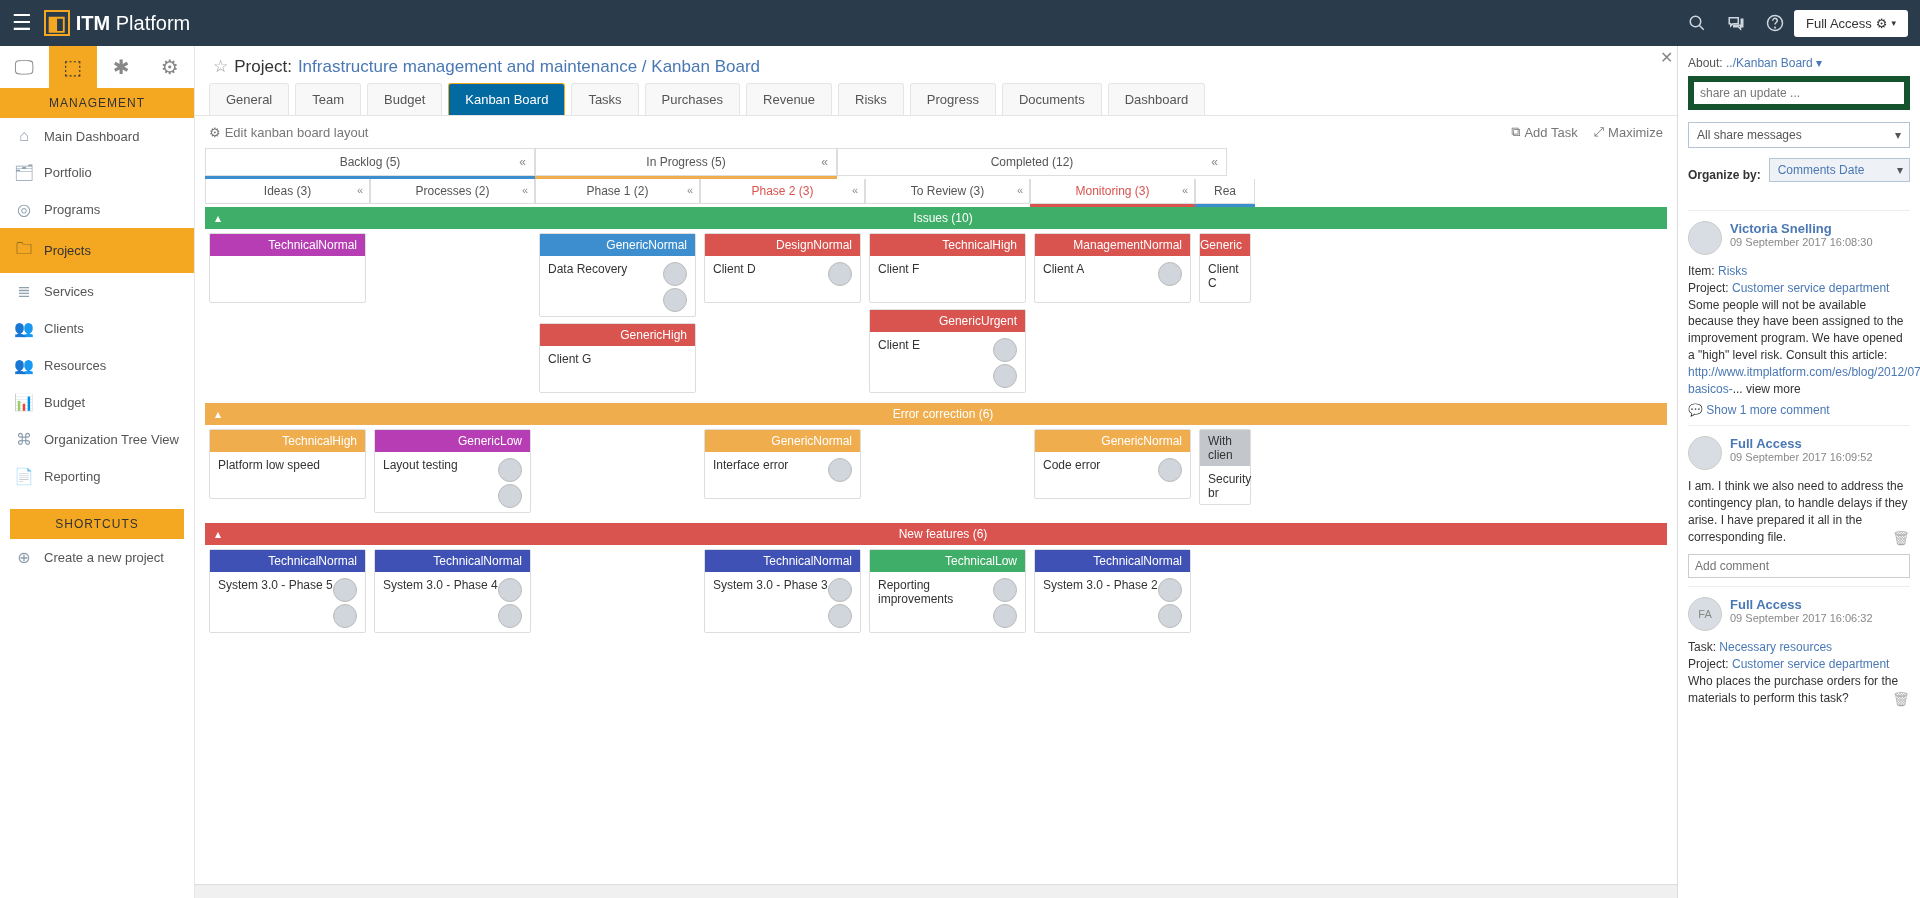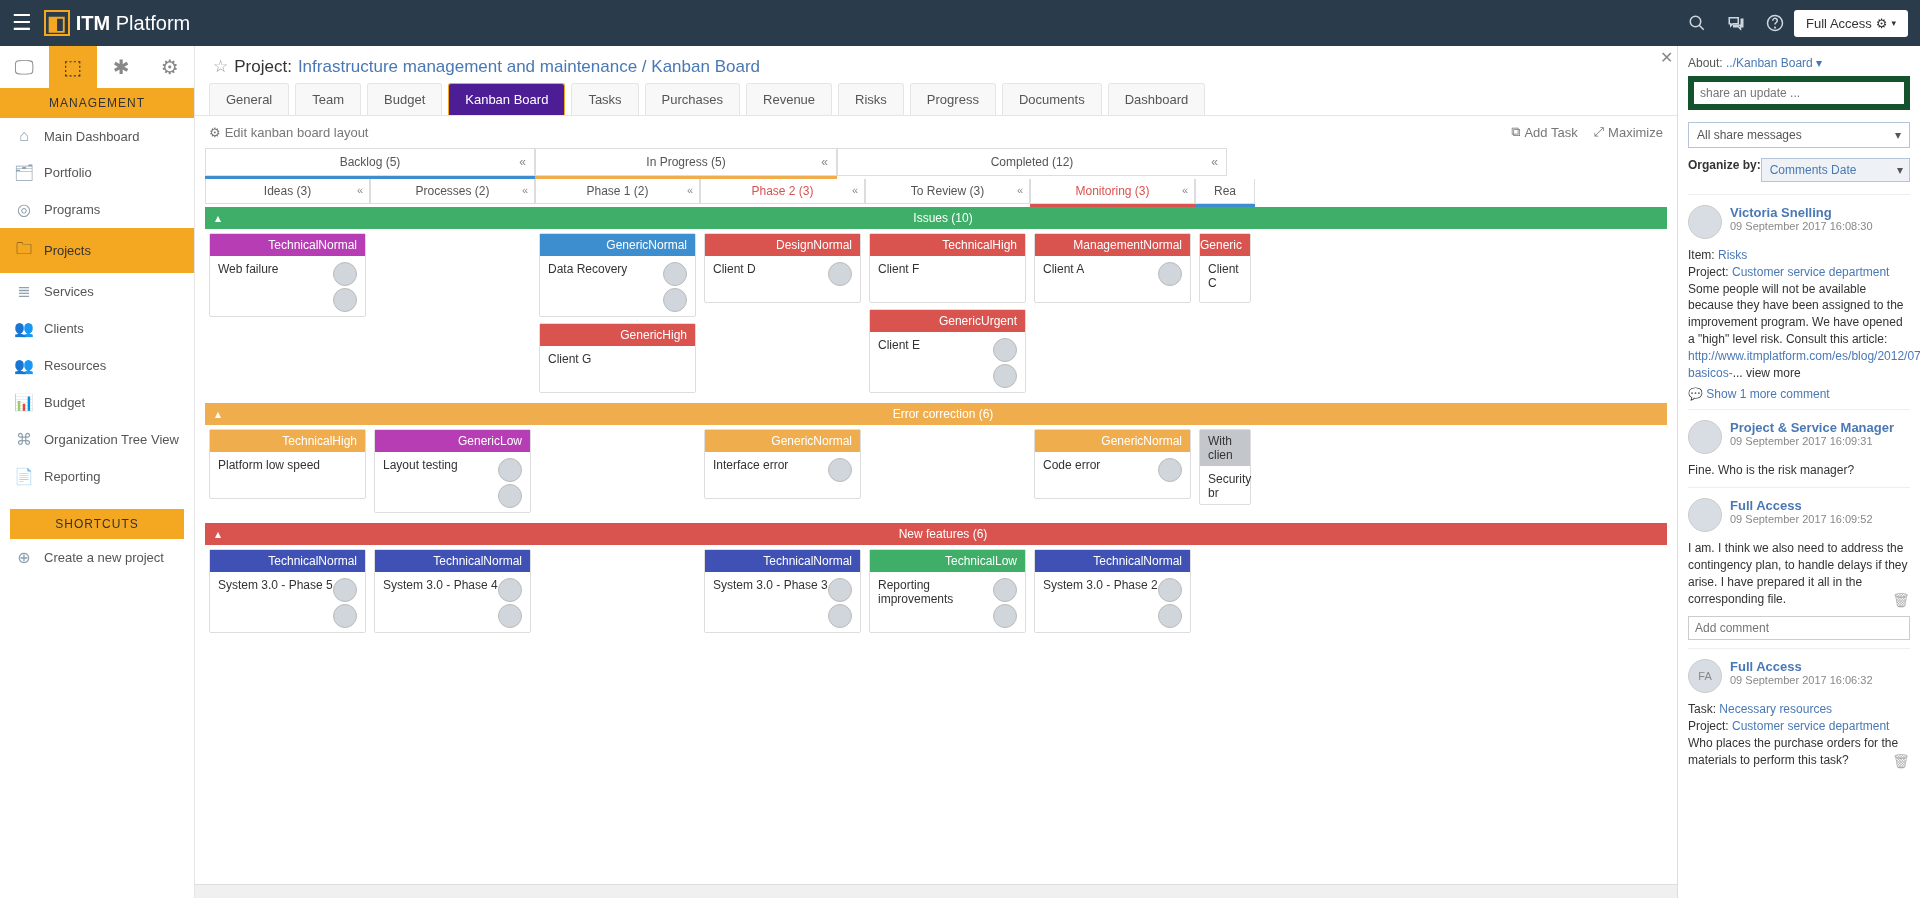--- a/index.html
+++ b/index.html
@@ -23,21 +23,21 @@
 .nav-item.active{background:#f4a721;color:#333}
 .nav-item .ic{width:20px;text-align:center;font-size:16px;color:#8fa0af}
 .nav-item.active .ic{color:#333}
 .main{flex:1;display:flex;flex-direction:column;overflow:hidden;border-right:1px solid #ddd}
 .breadcrumb{padding:10px 18px 6px;display:flex;align-items:center;gap:6px;font-size:17px}
 .breadcrumb .star{color:#999;font-size:17px}
 .breadcrumb .pfx{color:#333}
 .breadcrumb .path{color:#4a78b5}
 .tabs{display:flex;gap:6px;padding:0 14px;border-bottom:1px solid #e5e5e5}
 .tab{padding:8px 16px;background:#f8f8f8;border:1px solid #e5e5e5;border-bottom:none;color:#555;cursor:pointer;font-size:13px;border-radius:3px 3px 0 0}
-.tab.active{background:#4c1d95;color:#fff;border-color:#f4a721}
+.tab.active{background:#0369a1;color:#fff;border-color:#f4a721}
 .toolbar{display:flex;align-items:center;padding:8px 14px;color:#777;font-size:13px}
 .toolbar .tool{display:flex;align-items:center;gap:4px;cursor:pointer}
 .toolbar-right{margin-left:auto;display:flex;gap:16px}
 .board-wrap{flex:1;overflow:auto;padding:0 10px 10px}
 .board{display:flex;flex-direction:column;min-width:1250px}
 .stage-row,.sub-row{display:flex}
 .stage{border:1px solid #ddd;text-align:center;padding:6px 8px;position:relative;font-size:12px;color:#555}
 .stage .chev{position:absolute;right:8px;top:6px;color:#888}
 .underline{height:3px}
 .sub{border:1px solid #ddd;border-top:none;text-align:center;padding:5px 6px;position:relative;font-size:12px;color:#555}
@@ -55,21 +55,21 @@
 .hscroll{height:14px;background:#f0f0f0;border-top:1px solid #ddd}
 
 .panel{width:242px;background:#fff;display:flex;flex-direction:column;font-size:12px;position:relative}
 .close-x{position:absolute;left:-18px;top:2px;font-size:16px;color:#888;cursor:pointer;background:#fff}
 .panel-inner{padding:10px 10px 0;overflow:auto;flex:1}
 .about{color:#555;margin-bottom:6px}
 .about a{color:#4a78b5;text-decoration:none}
 .share{width:100%;border:6px solid #14532d;padding:4px 6px;color:#999;font-size:12px;margin-bottom:12px}
 .sel{width:100%;border:1px solid #b5c4d6;padding:5px 8px;color:#555;background:#fff;margin-bottom:10px;position:relative}
 .sel::after{content:"▾";position:absolute;right:8px;top:5px;color:#555}
-.org-row{display:flex;align-items:flex-start;margin-bottom:12px}
+.org-row{display:flex;align-items:flex-end;gap:8px;margin-bottom:28px}
 .org-row .lbl{font-weight:600;color:#333}
 .org-sel{border:1px solid #b5c4d6;padding:4px 8px;background:#eef1f5;position:relative;flex:1;color:#4a78b5;font-size:12px}
 .org-sel::after{content:"▾";position:absolute;right:6px;top:4px;color:#555}
 .msg{border-top:1px solid #eee;padding:10px 0 8px}
 .msg-head{display:flex;gap:8px}
 .msg-av{width:34px;height:34px;border-radius:50%;background:#d8dde3;border:1px solid #ccc;display:flex;align-items:center;justify-content:center;font-size:11px;color:#888}
 .msg-name{color:#4a78b5;font-weight:700;font-size:13px}
 .msg-date{color:#888;font-size:11px}
 .msg-body{margin-top:8px;line-height:1.4;color:#333}
 .msg-body .k{font-weight:400}
@@ -266,27 +266,20 @@
                 <span class="caret">▴</span>
                 <span class="title">Issues  (10)</span>
               </div>
               <div class="cards-row">
                 <div class="col w-ideas">
                   <div class="card">
                     <div class="card-hdr c-purple">
                       <span>Technical</span>
                       <span>Normal</span>
                     </div>
-                    <div class="card-body">
-                      <span>Web failure</span>
-                      <div class="avatars">
-                        <span class="av"></span>
-                        <span class="av"></span>
-                      </div>
-                    </div>
                   </div>
                 </div>
                 <div class="col w-proc"></div>
                 <div class="col w-ph1">
                   <div class="card">
                     <div class="card-hdr c-blue">
                       <span>Generic</span>
                       <span>Normal</span>
                     </div>
                     <div class="card-body">
@@ -550,29 +543,20 @@
           </div><div class="msg">
             <div class="msg-head">
               <div class="msg-av"></div>
               <div>
                 <div class="msg-name">Victoria Snelling</div>
                 <div class="msg-date">09 September 2017 16:08:30</div>
               </div>
             </div>
             <div class="msg-body"><span class="k">Item:</span> <a href="#">Risks</a><br><span class="k">Project:</span> <a href="#">Customer service department</a><br>Some people will not be available because they have been assigned to the improvement program. We have opened a "high" level risk. Consult this article: <a href="#">http://www.itmplatform.com/es/blog/2012/07/09/conceptos-basicos-</a>... view more</div>
             <div class="show-more">💬 Show 1 more comment</div>
-          </div><div class="msg">
-            <div class="msg-head">
-              <div class="msg-av"></div>
-              <div>
-                <div class="msg-name">Project &amp; Service Manager</div>
-                <div class="msg-date">09 September 2017 16:09:31</div>
-              </div>
-            </div>
-            <div class="msg-body">Fine. Who is the risk manager?</div>
           </div><div class="msg"><div class="msg-head">
               <div class="msg-av"></div>
               <div>
                 <div class="msg-name">Full Access</div>
                 <div class="msg-date">09 September 2017 16:09:52</div>
               </div>
             </div><div class="msg-body">I am. I think we also need to address the contingency plan, to handle delays if they arise. I have prepared it all in the corresponding file.<span class="trash">🗑</span></div><input class="add-cmt" placeholder="Add comment" style=""></div><div class="msg">
             <div class="msg-head">
               <div class="msg-av">FA</div>
               <div>

